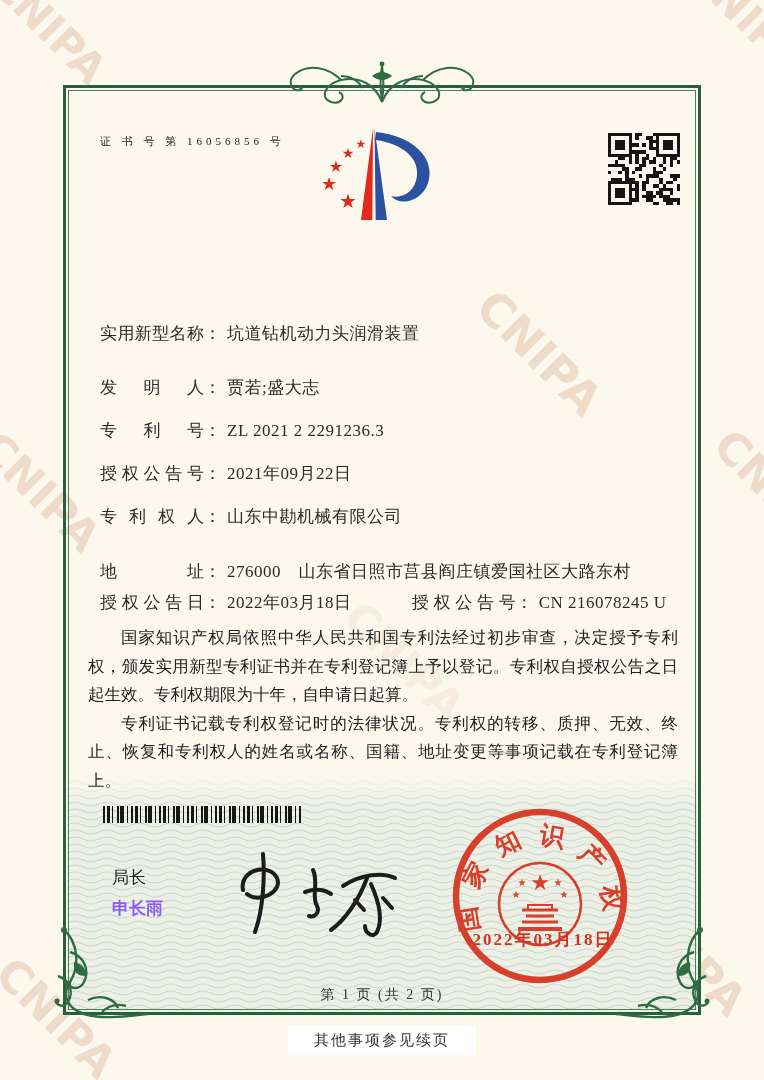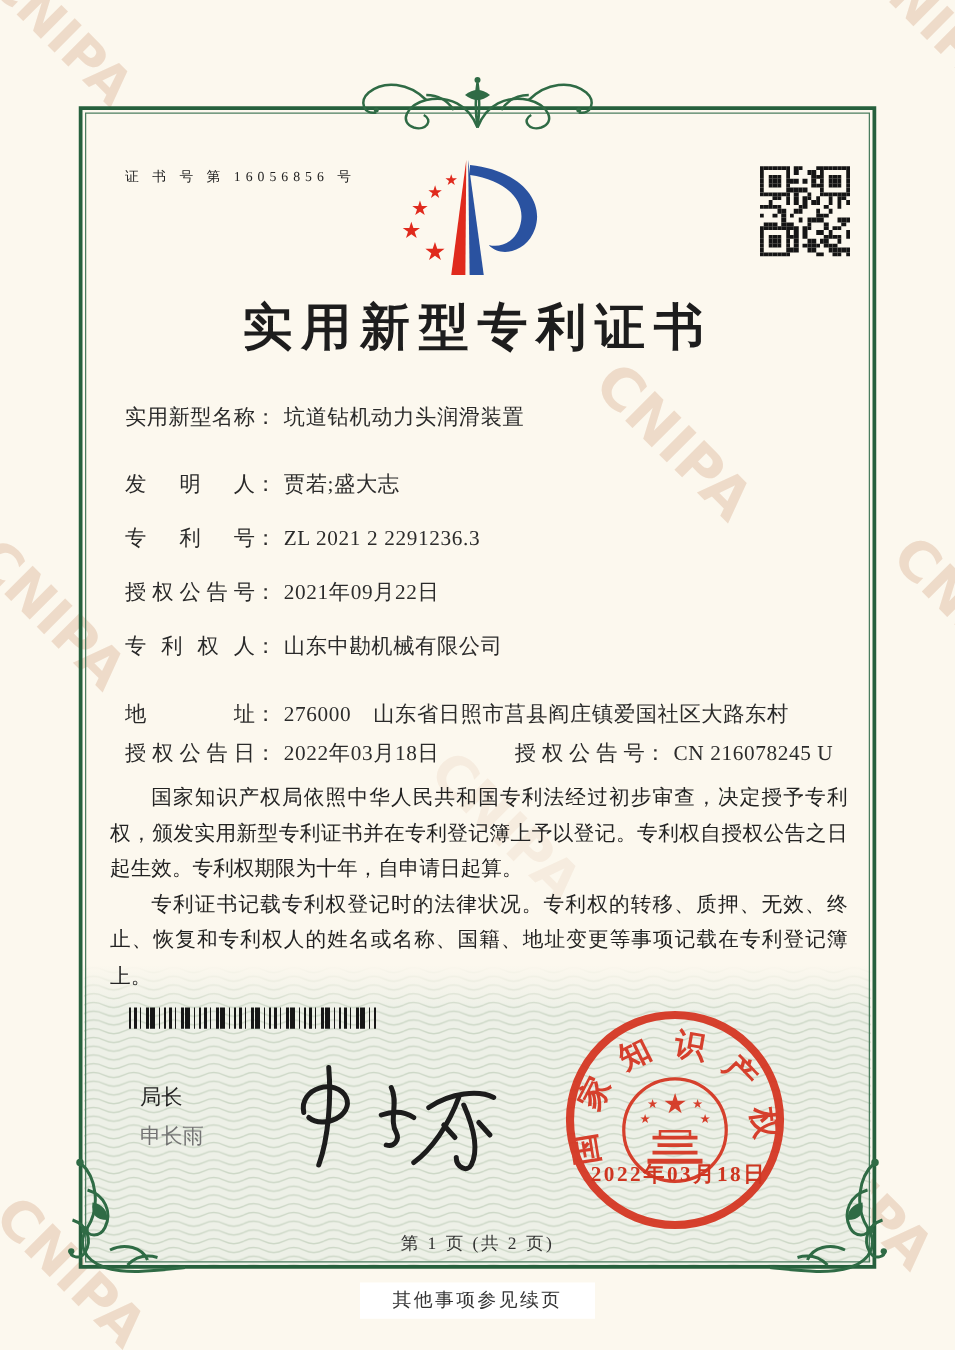--- a/index.html
+++ b/index.html
@@ -46,21 +46,21 @@
   .barcode{position:absolute;left:103px;top:806px;width:198px;height:17px;
     background:repeating-linear-gradient(90deg,
       #161616 0 2px,transparent 2px 4px,
       #161616 4px 7px,transparent 7px 9px,
       #161616 9px 10px,transparent 10px 14px,
       #161616 14px 16px,transparent 16px 17px,
       #161616 17px 21px,transparent 21px 24px,
       #161616 24px 25px,transparent 25px 28px);}
 
   .sig-title{position:absolute;left:112px;top:866px;font-size:17px;font-family:Liberation Mono, monospace;color:#222;}
-  .sig-name{position:absolute;left:112px;top:897px;font-size:17px;font-family:"Liberation Sans","DejaVu Sans",sans-serif;color:#737373;}
+  .sig-name{position:absolute;left:112px;top:897px;font-size:17px;font-family:"Liberation Sans","DejaVu Sans",sans-serif;color:#8b5cf6;font-weight:bold;}
   .signature{position:absolute;left:225px;top:848px;width:175px;height:90px;}
 
   .seal{position:absolute;left:450px;top:806px;width:180px;height:180px;opacity:.93;}
   .seal-date{position:absolute;left:455px;top:928px;width:176px;text-align:center;font-size:17px;
              color:#ce3520;letter-spacing:2px;font-weight:600;}
 
   .page-footer{position:absolute;left:0;top:986px;width:100%;text-align:center;font-size:14px;color:#333;letter-spacing:2px;}
   .continuation{position:absolute;left:50%;top:1026px;transform:translateX(-50%);background:#ffffff;
                 padding:5px 26px;font-size:15px;color:#333;letter-spacing:2px;font-family:Liberation Mono, monospace;}
 </style>
@@ -596,21 +596,20 @@
       <i class="on"></i>
       <i class="on"></i>
       <i class=""></i>
       <i class=""></i>
       <i class="on"></i>
       <i class="on"></i>
       <i class=""></i>
       <i class="on"></i>
     </div>
 
-  <div class="title">实用新型专利证书</div>
 
   <div class="fields">
     <div class="frow" style="top:2px;">
       <span class="lbl">实用新型名称</span><span class="colon">：</span><span class="val">坑道钻机动力头润滑装置</span>
     </div>
     <div class="frow" style="top:56px;">
       <span class="lbl">发明人</span><span class="colon">：</span><span class="val">贾若;盛大志</span>
     </div>
     <div class="frow" style="top:99px;">
       <span class="lbl">专利号</span><span class="colon">：</span><span class="val">ZL 2021 2 2291236.3</span>

